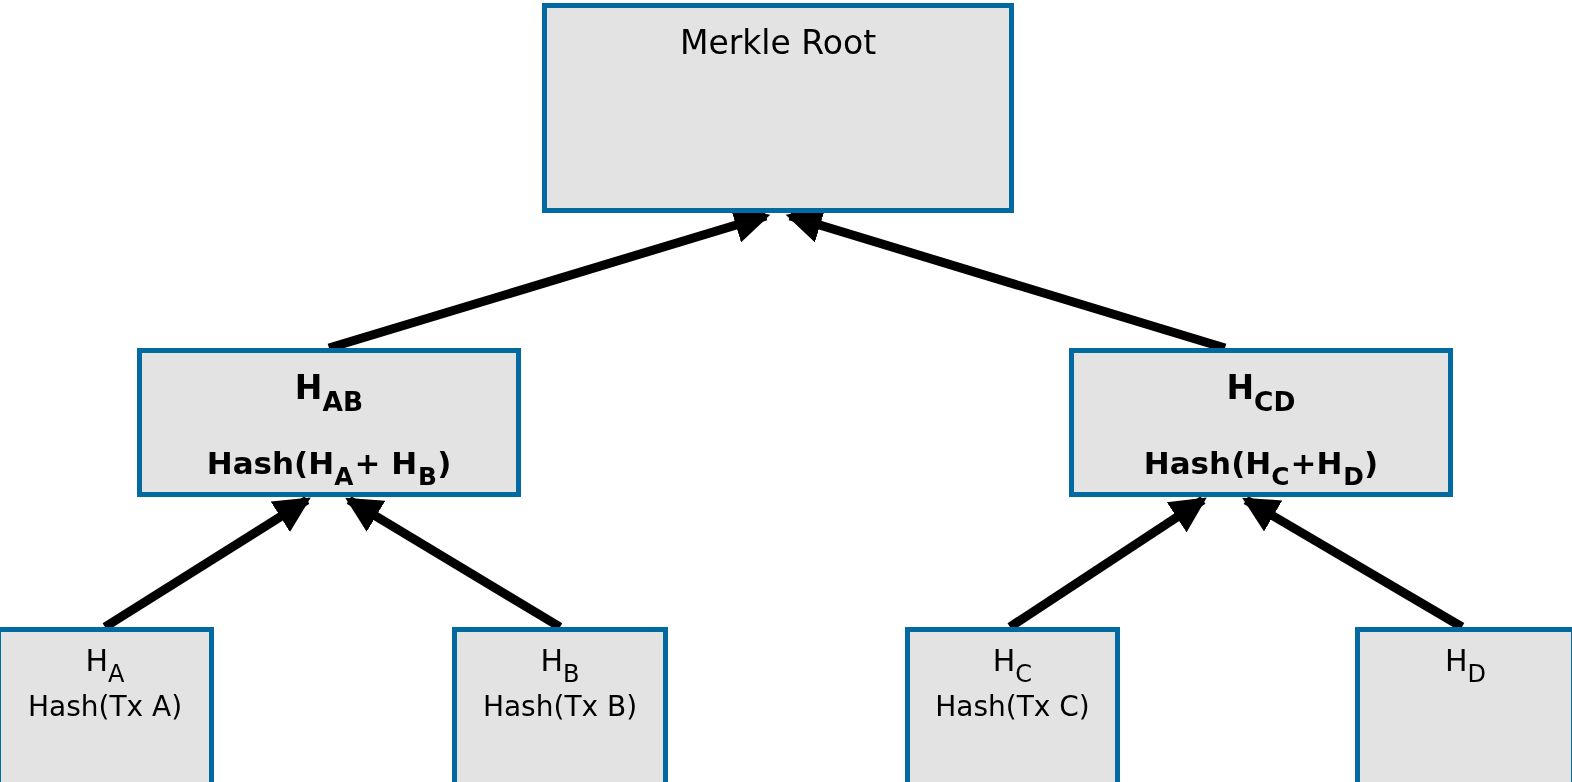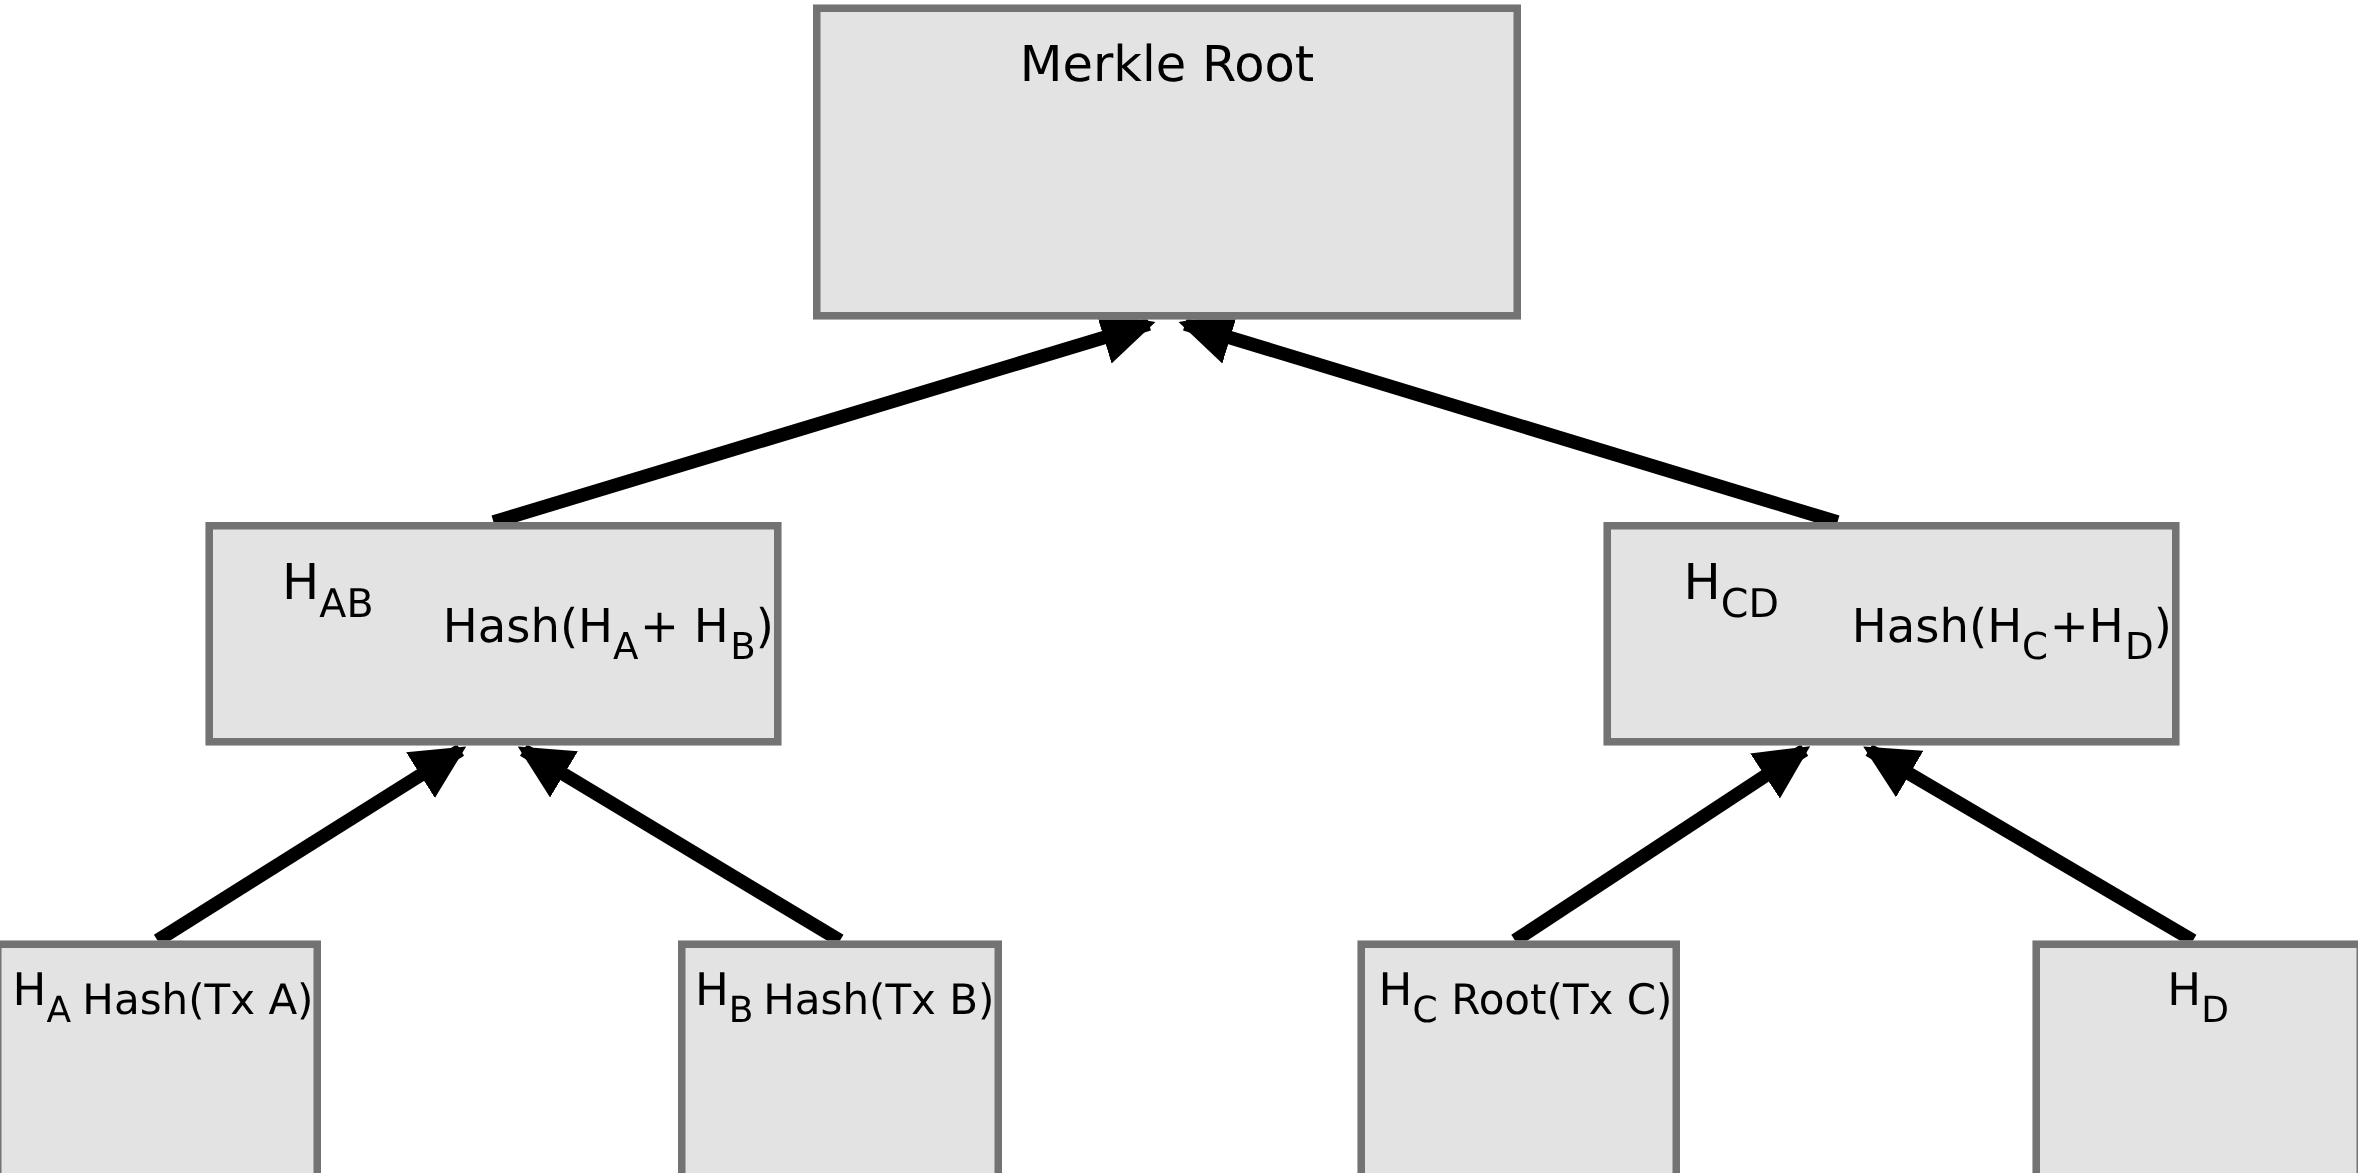--- a/index.html
+++ b/index.html
@@ -20,24 +20,24 @@
   #edges {
     position: absolute;
     left: 0;
     top: 0;
     width: 1572px;
     height: 782px;
   }
   .node {
     position: absolute;
     background: #e3e3e3;
-    border: 5px solid #737373;
+    border: 5px solid #0369a1;
     box-sizing: border-box;
     display: flex;
-    flex-direction: row;
+    flex-direction: column;
     align-items: flex-start;
     justify-content: flex-start;
     z-index: 5;
   }
   .node-line {
     width: 100%;
     text-align: center;
     color: #000000;
     line-height: 1.0;
     white-space: nowrap;
@@ -64,20 +64,21 @@
   #node-root .l1 { font-size: 33px; }
   #node-root .l2 { font-size: 33px; margin-top: 18px; }
   #node-root .l3 { font-size: 31px; margin-top: 14px; }
 
   
   .mid {
     top: 348px;
     width: 384px;
     height: 149px;
     padding-top: 18px;
+    font-weight: bold;
   }
   #node-hab { left: 137px; }
   #node-hcd { left: 1069px; }
   .mid .l1 { font-size: 33px; }
   .mid .l2 { font-size: 31px; margin-top: 32px; }
 
   
   .leaf {
     top: 627px;
     height: 160px;
@@ -134,20 +135,20 @@
     <div class="node-line l2">Hash(Tx A)</div>
   </div>
 
   <div class="node leaf" id="node-hb">
     <div class="node-line l1"><span>H</span><span class="sub">B</span></div>
     <div class="node-line l2">Hash(Tx B)</div>
   </div>
 
   <div class="node leaf" id="node-hc">
     <div class="node-line l1"><span>H</span><span class="sub">C</span></div>
-    <div class="node-line l2">Root(Tx C)</div>
+    <div class="node-line l2">Hash(Tx C)</div>
   </div>
 
   <div class="node leaf" id="node-hd">
     <div class="node-line l1"><span>H</span><span class="sub">D</span></div>
   </div>
 
 </div>
 
 </body></html>

